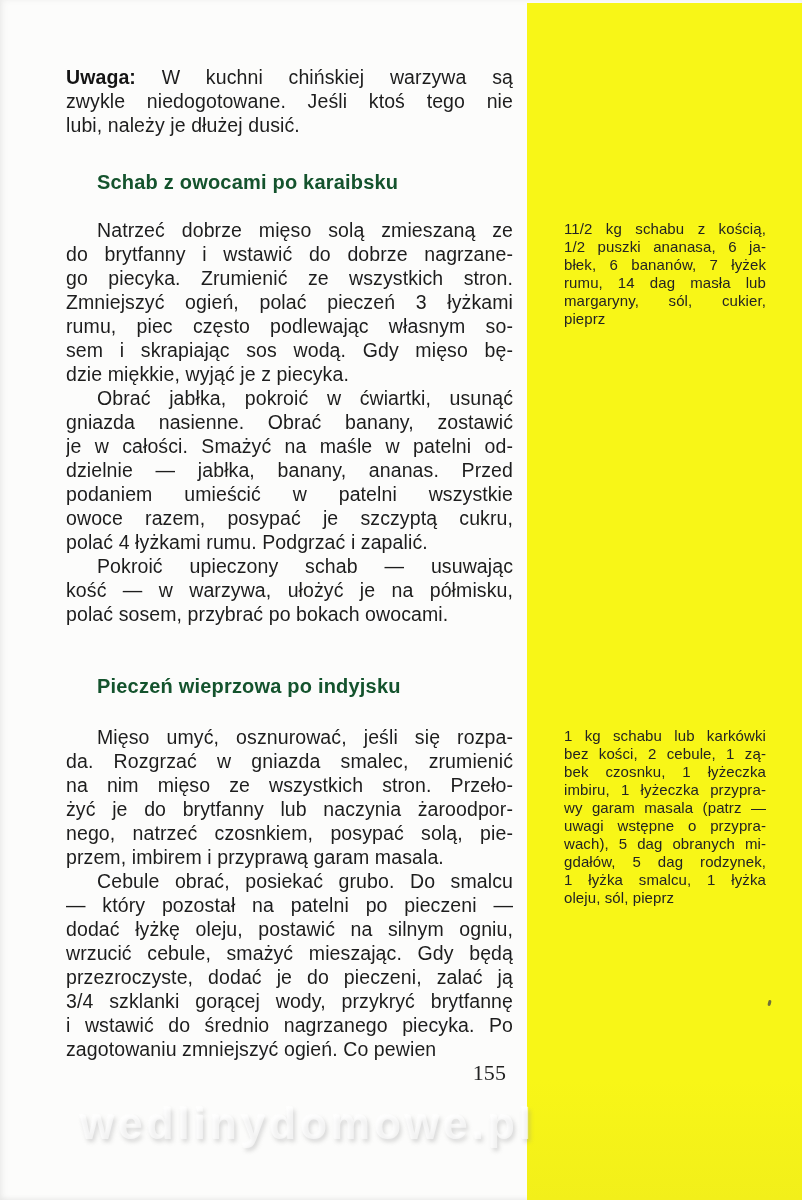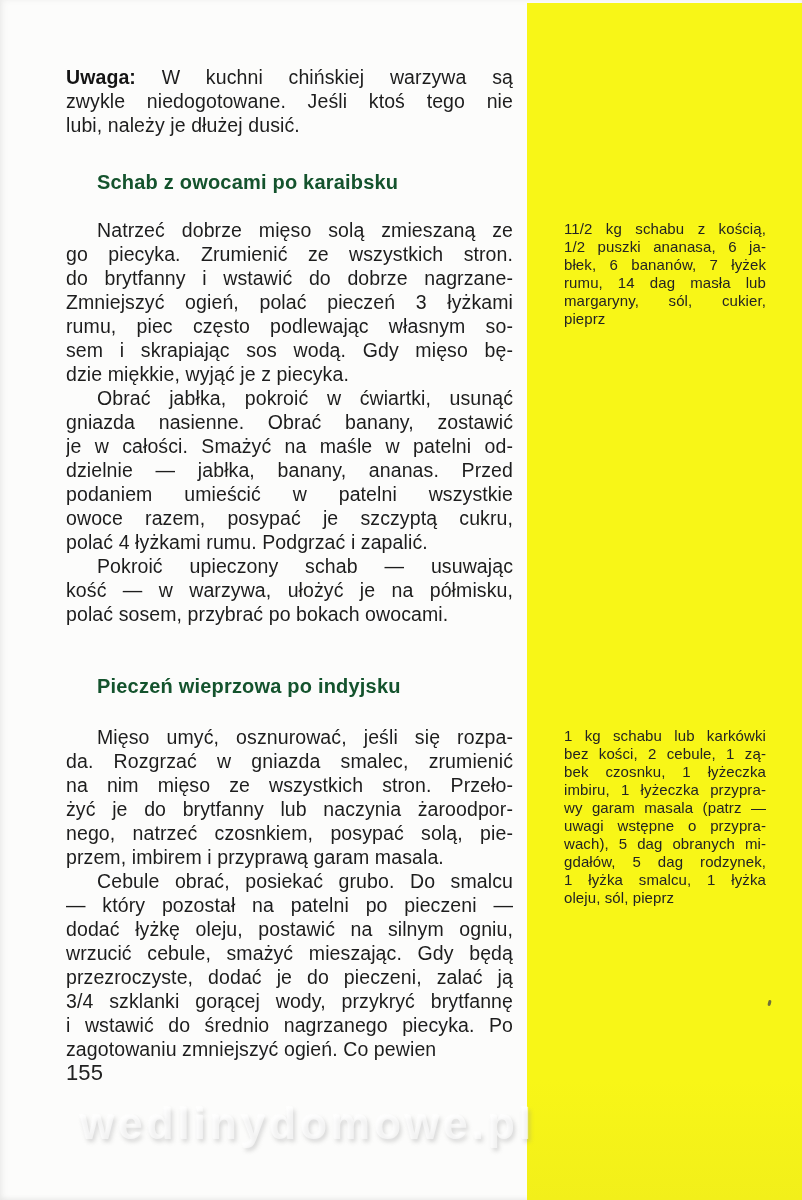--- a/index.html
+++ b/index.html
@@ -35,22 +35,22 @@
   .ln.firstln{text-indent:31px;}
   .heading{
     position:absolute;left:0;width:447px;
     margin:0;padding:0 0 0 31px;
     font-size:20px;line-height:24px;font-weight:bold;color:#14532d;
     letter-spacing:0.2px;
   }
   .lead{font-weight:bold;color:#141414;}
   .pagenum{
     position:absolute;left:0;top:1061px;width:440px;
-    text-align:left;
-    font-size:22px;line-height:24px;color:#222;
+    text-align:right;
+    font-size:22px;line-height:24px;color:#222;font-family:Liberation Serif, serif;
   }
   .side-note{
     position:absolute;left:548px;width:202px;
     color:#232323;
     font-size:15px;line-height:18px;
     letter-spacing:0.1px;
     margin-left:16px;
   }
   .note-1{top:220px;}
   .note-2{top:727px;}
@@ -84,22 +84,22 @@
           <div class="ln">zwykle niedogotowane. Jeśli ktoś tego nie</div>
           <div class="ln lastln">lubi, należy je dłużej dusić.</div>
         </div>
     </div>
 
     <h2 class="heading" style="top:170px">Schab z owocami po karaibsku</h2>
 
     <div class="block" style="top:218px">
       <div>
           <div class="ln firstln">Natrzeć dobrze mięso solą zmieszaną ze</div>
+          <div class="ln">do brytfanny i wstawić do dobrze nagrzane-</div>
           <div class="ln">go piecyka. Zrumienić ze wszystkich stron.</div>
-          <div class="ln">do brytfanny i wstawić do dobrze nagrzane-</div>
           <div class="ln">Zmniejszyć ogień, polać pieczeń 3 łyżkami</div>
           <div class="ln">rumu, piec często podlewając własnym so-</div>
           <div class="ln">sem i skrapiając sos wodą. Gdy mięso bę-</div>
           <div class="ln lastln">dzie miękkie, wyjąć je z piecyka.</div>
         </div>
       <div>
           <div class="ln firstln">Obrać jabłka, pokroić w ćwiartki, usunąć</div>
           <div class="ln">gniazda nasienne. Obrać banany, zostawić</div>
           <div class="ln">je w całości. Smażyć na maśle w patelni od-</div>
           <div class="ln">dzielnie — jabłka, banany, ananas. Przed</div>

